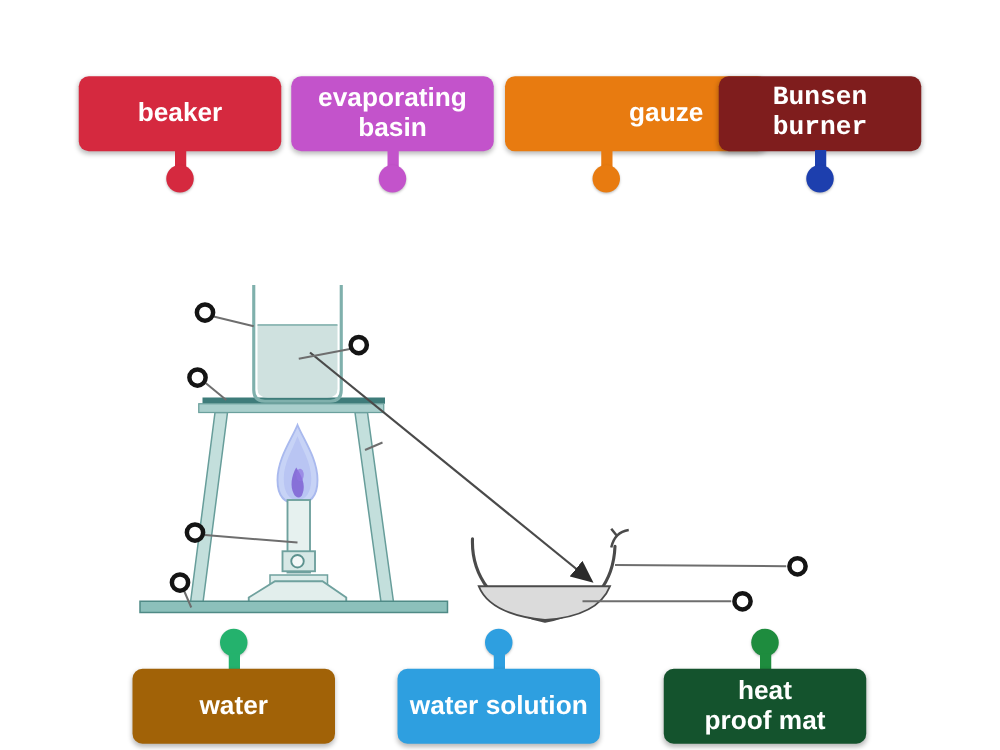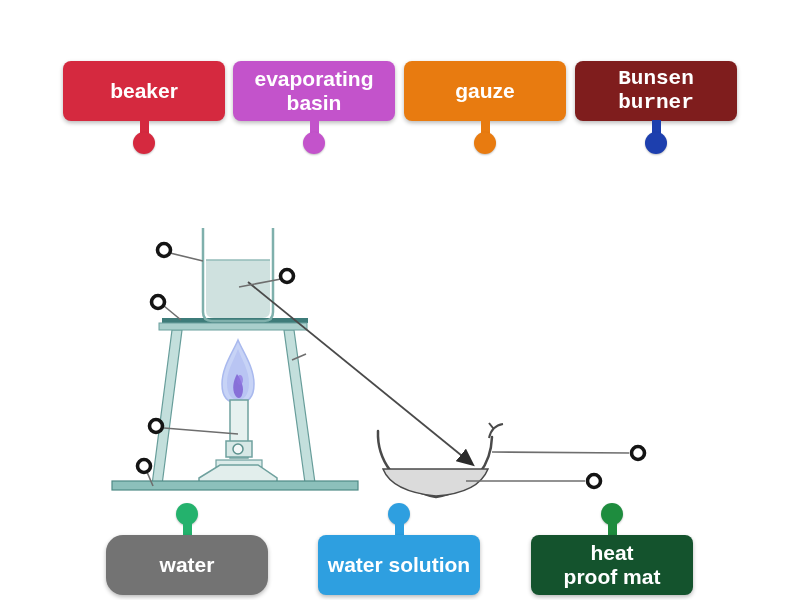--- a/index.html
+++ b/index.html
@@ -99,40 +99,40 @@
   <div class="tile top" style="left:233px;top:32px">
     <div class="tile-box" style="background-color: rgb(195, 83, 203);">
       <span>evaporating
 basin</span>
     </div>
     <div class="pin-stem" style="background-color: rgb(195, 83, 203);"></div>
     <div class="pin-dot" style="background-color: rgb(195, 83, 203);"></div>
   </div>
 
   <div class="tile top" style="left:404px;top:32px">
-    <div class="tile-box" style="background-color: rgb(232, 123, 16);">
+    <div class="tile-box" style="background-color: rgb(232, 123, 16); padding-left: 48px;">
       <span>gauze</span>
     </div>
     <div class="pin-stem" style="background-color: rgb(232, 123, 16);"></div>
     <div class="pin-dot" style="background-color: rgb(232, 123, 16);"></div>
   </div>
 
   <div class="tile top" style="left:575px;top:32px">
     <div class="tile-box" style="background-color: #7f1d1d; font-family: Liberation Mono, monospace;">
       <span>Bunsen
 burner</span>
     </div>
     <div class="pin-stem" style="background-color: rgb(29, 63, 174);"></div>
     <div class="pin-dot" style="background-color: rgb(29, 63, 174);"></div>
   </div>
 
   <div class="tile bottom" style="left:106px;top:474px">
     <div class="pin-dot" style="background-color: rgb(36, 178, 109);"></div>
     <div class="pin-stem" style="background-color: rgb(36, 178, 109);"></div>
-    <div class="tile-box" style="background-color: #737373; border-radius: 17px;">
+    <div class="tile-box" style="background-color: #a16207;">
       <span>water</span>
     </div>
   </div>
 
   <div class="tile bottom" style="left:318px;top:474px">
     <div class="pin-dot" style="background-color: rgb(46, 159, 224);"></div>
     <div class="pin-stem" style="background-color: rgb(46, 159, 224);"></div>
     <div class="tile-box" style="background-color: rgb(46, 159, 224);">
       <span>water solution</span>
     </div>

